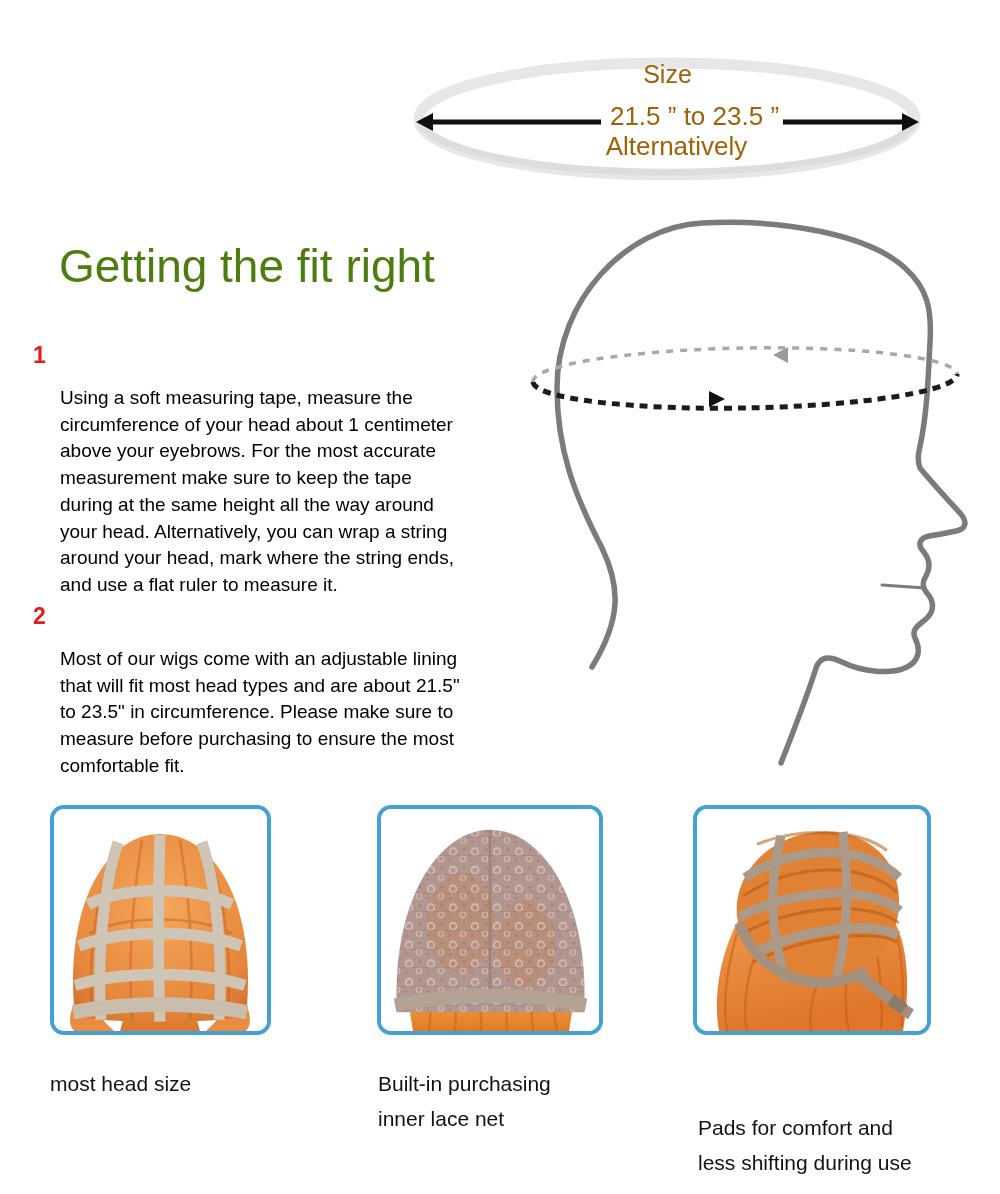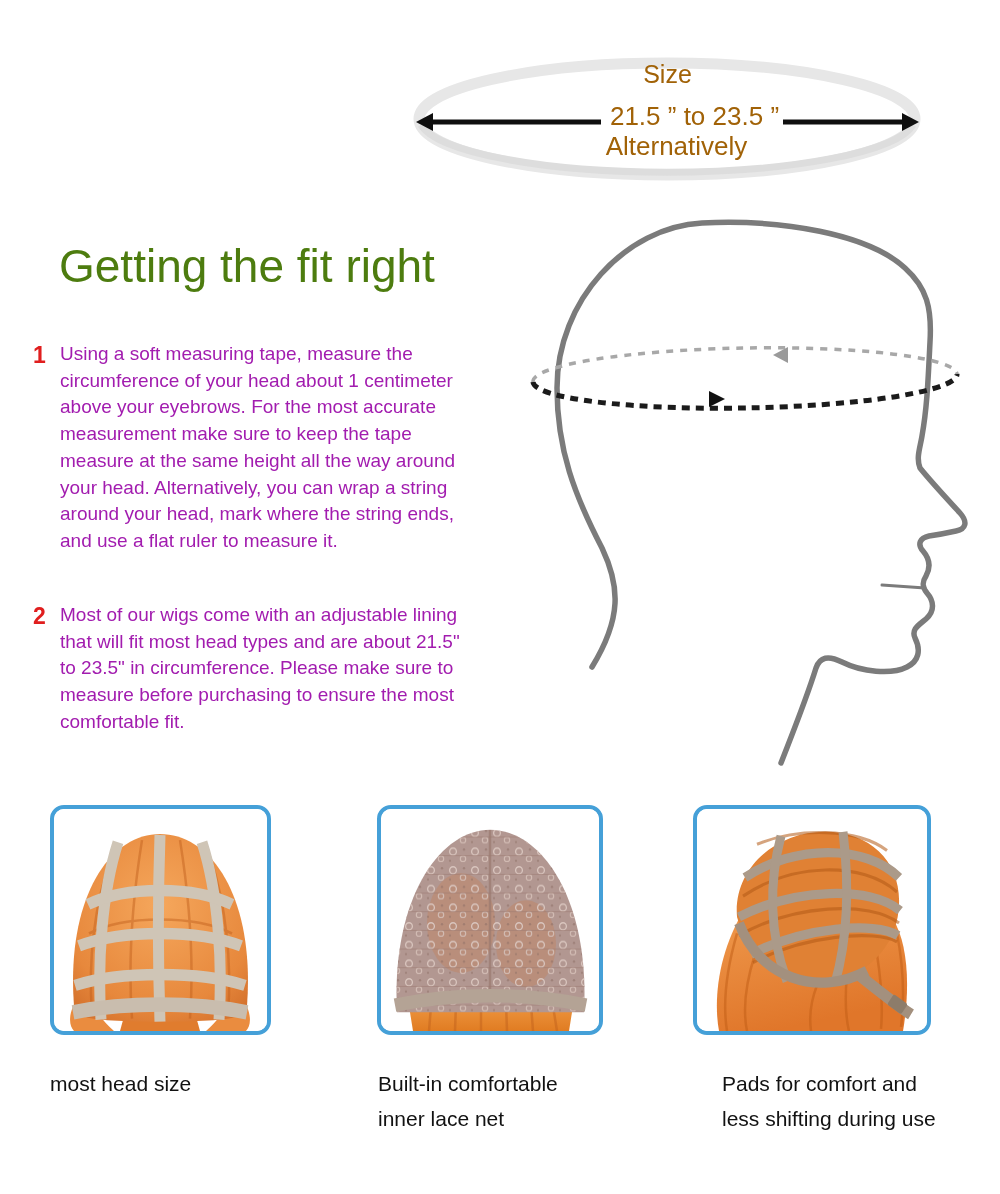--- a/index.html
+++ b/index.html
@@ -14,38 +14,38 @@
   .tape-size{top:60px;font-size:25px;}
   .tape-range{top:101px;font-size:26px;transform:translateX(27px);}
   .tape-circ{top:131px;font-size:26px;transform:translateX(9px);}
 
   
   .title{position:absolute;left:59px;top:239px;font-size:46px;color:#4d7c0f;letter-spacing:0px;white-space:nowrap;}
 
   
   .step{position:absolute;left:33px;display:flex;align-items:flex-start;}
   .step-num{width:27px;flex:0 0 27px;font-size:23px;font-weight:bold;color:#e01e1e;padding-top:1px;}
-  .step-lines{font-size:19px;line-height:26.7px;color:#a21caf;white-space:nowrap;}
+  .step-lines{font-size:19px;line-height:26.7px;color:#000000;white-space:nowrap;margin-top:44px;}
   .step-1{top:341px;}
   .step-2{top:602px;}
 
   
   .card{
     position:absolute;top:805px;height:222px;
     border:4px solid #45a0d8;border-radius:14px;background:#ffffff;overflow:hidden;
   }
   .card svg{position:absolute;left:0;top:0;width:100%;height:100%;}
   .card-1{left:50px;width:213px;}
   .card-2{left:377px;width:218px;}
   .card-3{left:693px;width:230px;}
 
   .caption{position:absolute;top:1066px;font-size:21px;line-height:35px;color:#121212;white-space:nowrap;}
   .caption-1{left:50px;}
   .caption-2{left:378px;}
-  .caption-3{left:722px;}
+  .caption-3{left:698px;margin-top:44px;}
 </style>
 </head>
 <body>
 
 <div id="page">
 
   <svg class="abs" style="left:405px;top:55px" width="525" height="135" viewBox="0 0 525 135">
     <ellipse cx="262" cy="64" rx="248" ry="56" fill="none" stroke="#e7e7e7" stroke-width="11"></ellipse>
     <path d="M 16,70 A 248 54 0 0 0 508,70" fill="none" stroke="#dddddd" stroke-width="7"></path>
     <g>
@@ -61,21 +61,21 @@
 
   <div class="title">Getting the fit right</div>
 
   <div class="step step-1">
     <div class="step-num">1</div>
     <div class="step-lines">
         <div>Using a soft measuring tape, measure the</div>
         <div>circumference of your head about 1 centimeter</div>
         <div>above your eyebrows. For the most accurate</div>
         <div>measurement make sure to keep the tape</div>
-        <div>measure at the same height all the way around</div>
+        <div>during at the same height all the way around</div>
         <div>your head. Alternatively, you can wrap a string</div>
         <div>around your head, mark where the string ends,</div>
         <div>and use a flat ruler to measure it.</div>
       </div>
   </div>
 
   <div class="step step-2">
     <div class="step-num">2</div>
     <div class="step-lines">
         <div>Most of our wigs come with an adjustable lining</div>
@@ -234,21 +234,21 @@
 
       <path d="M 162,160 C 180,174 198,188 214,198" stroke="#a3907e" stroke-width="11" fill="none"></path>
       <rect x="192" y="182" width="17" height="12" rx="2" fill="#8d7c6a" transform="rotate(35 200 188)"></rect>
     </svg>
   </div>
 
   <div class="caption caption-1">
     <div>most head size</div>
   </div>
   <div class="caption caption-2">
-    <div>Built-in comfortable</div>
+    <div>Built-in purchasing</div>
     <div>inner lace net</div>
   </div>
   <div class="caption caption-3">
     <div>Pads for comfort and</div>
     <div>less shifting during use</div>
   </div>
 
 </div>
 
 </body></html>

